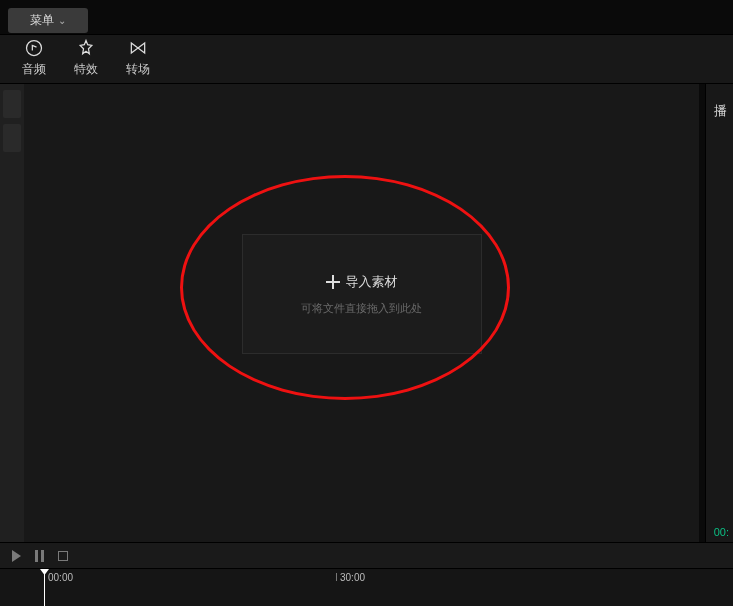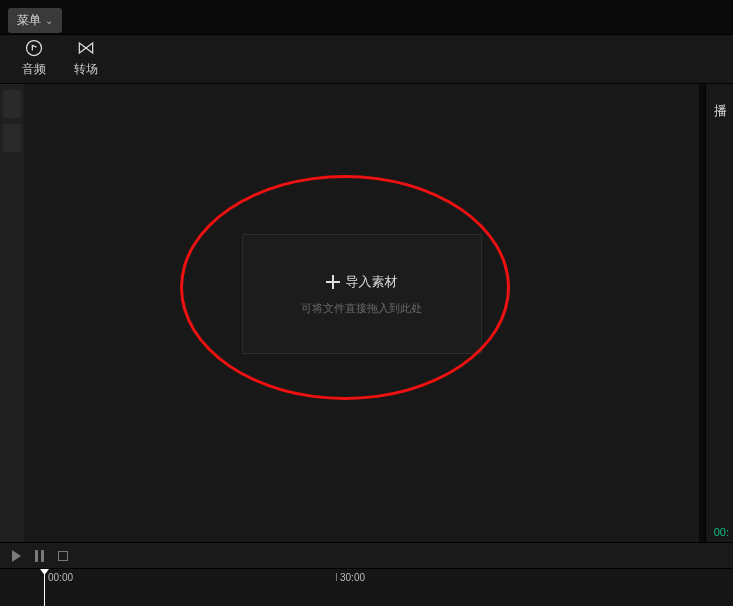--- a/index.html
+++ b/index.html
@@ -13,21 +13,21 @@
     position: relative;
   }
   
   .menu-btn {
     position: absolute;
     top: 8px;
     left: 8px;
     background: #3a3a3a;
     color: #ddd;
     font-size: 12px;
-    padding: 4px 9px;
+    padding: 4px 22px;
     border-radius: 3px;
     display: inline-flex;
     align-items: center;
     gap: 4px;
     cursor: pointer;
   }
   .menu-btn .chev { font-size: 10px; opacity: .7; }
 
   
   .toolbar {
@@ -249,20 +249,26 @@
 <div class="toolbar">
   <div class="tool">
     <svg viewBox="0 0 24 24">
         <circle cx="12" cy="12" r="9"></circle>
         <path d="M10 15 V9 l5 2"></path>
       </svg>
     <span class="lbl">音频</span>
   </div>
   <div class="tool">
     <svg viewBox="0 0 24 24">
+        <path d="M12 3 l2 5 5 1 -4 4 1 6 -4 -3 -4 3 1 -6 -4 -4 5 -1 z"></path>
+      </svg>
+    <span class="lbl">特效</span>
+  </div>
+  <div class="tool">
+    <svg viewBox="0 0 24 24">
         <path d="M4 6 l8 6 -8 6 z M20 6 l-8 6 8 6 z"></path>
       </svg>
     <span class="lbl">转场</span>
   </div>
 </div>
 
 <div class="main">
   <div class="left-strip">
     <div></div>
     <div></div>

